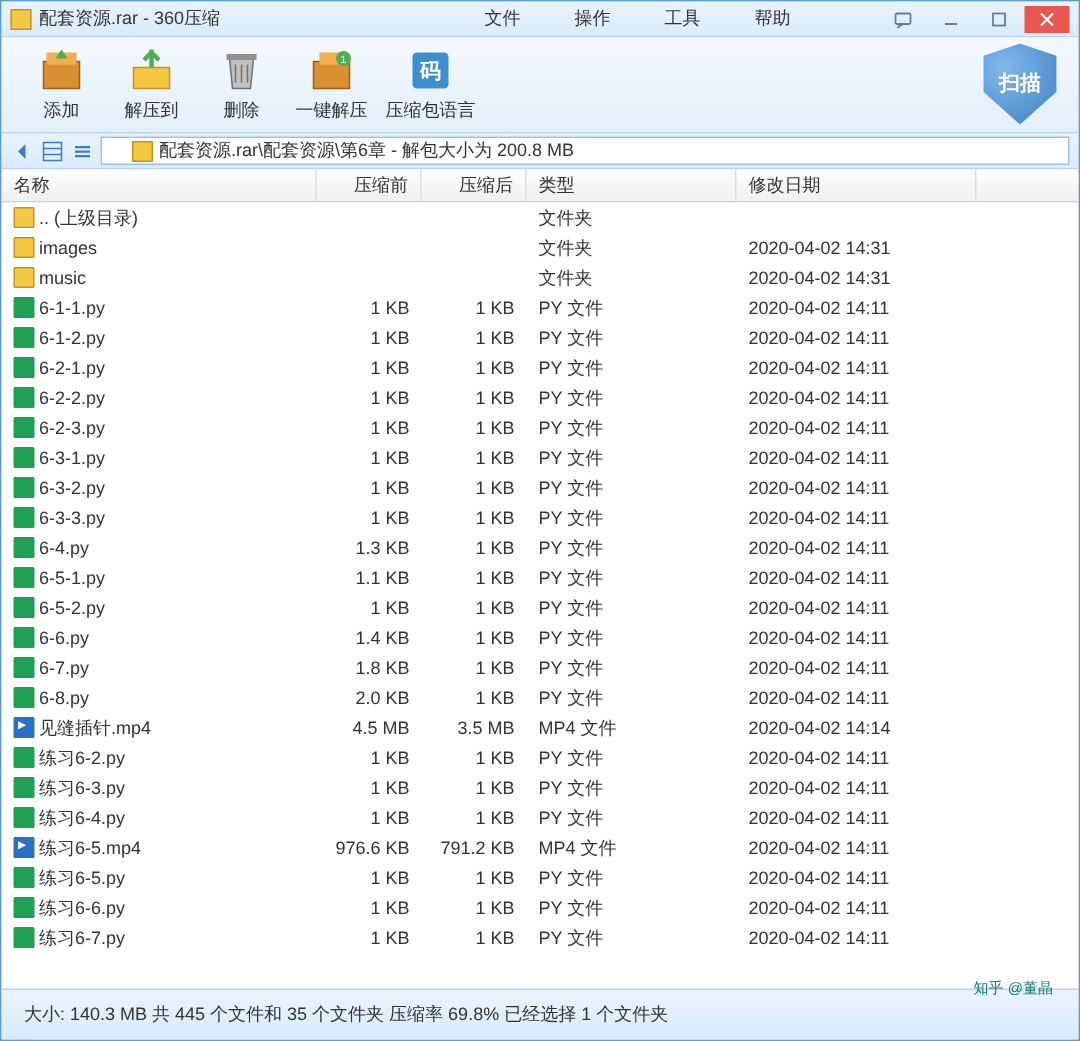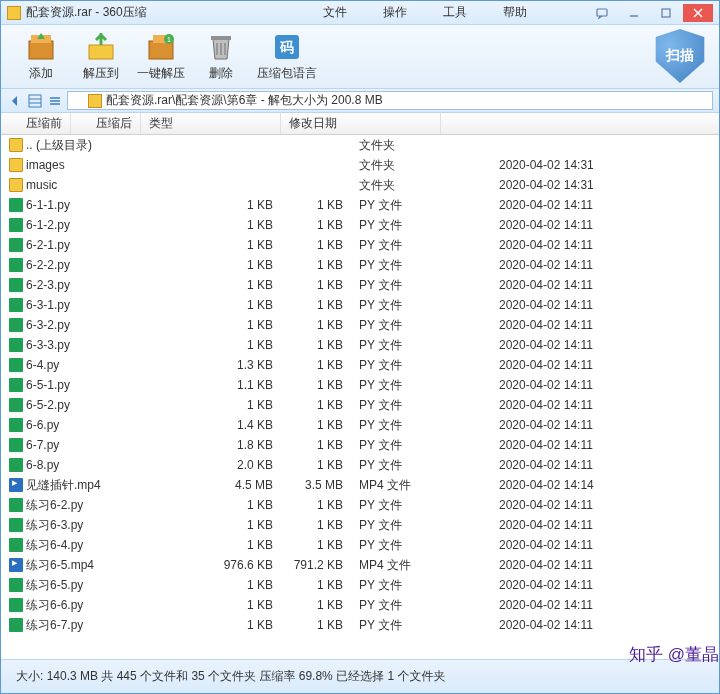--- a/index.html
+++ b/index.html
@@ -39,21 +39,21 @@
 .row .fbefore { width: 70px; text-align: right; }
 .row .fafter { width: 70px; text-align: right; }
 .row .ftype { width: 140px; }
 .row .fdate { width: 160px; }
 .ficon { width: 14px; height: 14px; flex-shrink: 0; display: flex; align-items: center; justify-content: center; }
 .ficon.folder { background: #f5c842; border: 1px solid #c89020; border-radius: 1px; }
 .ficon.py { background: #1fa055; border-radius: 1px; }
 .ficon.mp4 { background: #2b6fc0; border-radius: 1px; position: relative; }
 .ficon.mp4::after { content: "▶"; color: #fff; font-size: 7px; position: absolute; left: 3px; top: 1px; }
 .statusbar { height: 34px; background: linear-gradient(#eaf3fc, #d9ebfb); border-top: 1px solid #b8d6f0; display: flex; align-items: center; padding: 0 15px; font-size: 12px; color: #333; }
-.watermark { position: absolute; right: 1px; bottom: 28px; color: #4c1d95; font-size: 17px; pointer-events: none; }
+.watermark { position: absolute; right: 18px; bottom: 28px; color: #0f766e; font-size: 10px; pointer-events: none; }
 </style>
 </head>
 <body>
 
 <div class="titlebar">
   <div class="ticon"></div>
   <div class="ttitle">配套资源.rar - 360压缩</div>
   <div class="spacer"></div>
   <div class="menutext">
     <span>文件</span>
@@ -103,39 +103,39 @@
         <svg width="32" height="32" viewBox="0 0 32 32">
           <rect x="4" y="14" width="24" height="14" fill="#f5c842" stroke="#c89020"></rect>
           <path d="M16 2v12m-5-5l5-5 5 5" stroke="#4caf50" stroke-width="3" fill="none"></path>
         </svg>
       </div>
     <span>解压到</span>
   </div>
   <div class="tbtn">
     <div class="ticon-big">
         <svg width="32" height="32" viewBox="0 0 32 32">
-          <rect x="4" y="10" width="24" height="18" fill="#d89030" stroke="#a06010"></rect>
-          <rect x="8" y="4" width="16" height="8" fill="#f0b050"></rect>
-          <circle cx="24" cy="8" r="5" fill="#4caf50"></circle>
-          <text x="24" y="11" font-size="7" fill="#fff" text-anchor="middle">1</text>
-        </svg>
-      </div>
-    <span>一键解压</span>
-  </div>
-  <div class="tbtn">
-    <div class="ticon-big">
-        <svg width="32" height="32" viewBox="0 0 32 32">
           <path d="M8 8h16l-2 20H10z" fill="#c0c0c0" stroke="#707070"></path>
           <rect x="6" y="5" width="20" height="4" fill="#909090"></rect>
           <line x1="12" y1="12" x2="12" y2="24" stroke="#707070"></line>
           <line x1="16" y1="12" x2="16" y2="24" stroke="#707070"></line>
           <line x1="20" y1="12" x2="20" y2="24" stroke="#707070"></line>
         </svg>
       </div>
     <span>删除</span>
+  </div>
+  <div class="tbtn">
+    <div class="ticon-big">
+        <svg width="32" height="32" viewBox="0 0 32 32">
+          <rect x="4" y="10" width="24" height="18" fill="#d89030" stroke="#a06010"></rect>
+          <rect x="8" y="4" width="16" height="8" fill="#f0b050"></rect>
+          <circle cx="24" cy="8" r="5" fill="#4caf50"></circle>
+          <text x="24" y="11" font-size="7" fill="#fff" text-anchor="middle">1</text>
+        </svg>
+      </div>
+    <span>一键解压</span>
   </div>
   <div class="tbtn" style="width:72px">
     <div class="ticon-big">
         <svg width="32" height="32" viewBox="0 0 32 32">
           <rect x="4" y="4" width="24" height="24" rx="3" fill="#3e8fd0"></rect>
           <text x="16" y="21" font-size="14" fill="#fff" text-anchor="middle" font-weight="bold">码</text>
         </svg>
       </div>
     <span>压缩包语言</span>
   </div>
@@ -164,20 +164,21 @@
         <line x1="2" y1="10" x2="12" y2="10" stroke="#3e7ec0" stroke-width="1.5"></line>
       </svg>
     </div>
   <div class="pathbox">
     <div class="picon"></div>
     <span>配套资源.rar\配套资源\第6章 - 解包大小为 200.8 MB</span>
   </div>
 </div>
 
 <div class="headers">
+  <div class="col col-name">名称</div>
   <div class="col col-before">压缩前</div>
   <div class="col col-after">压缩后</div>
   <div class="col col-type">类型</div>
   <div class="col col-date">修改日期</div>
 </div>
 
 <div class="filelist" id="filelist">
     <div class="row">
       <div class="cell fname">
         <span class="ficon folder"></span>

